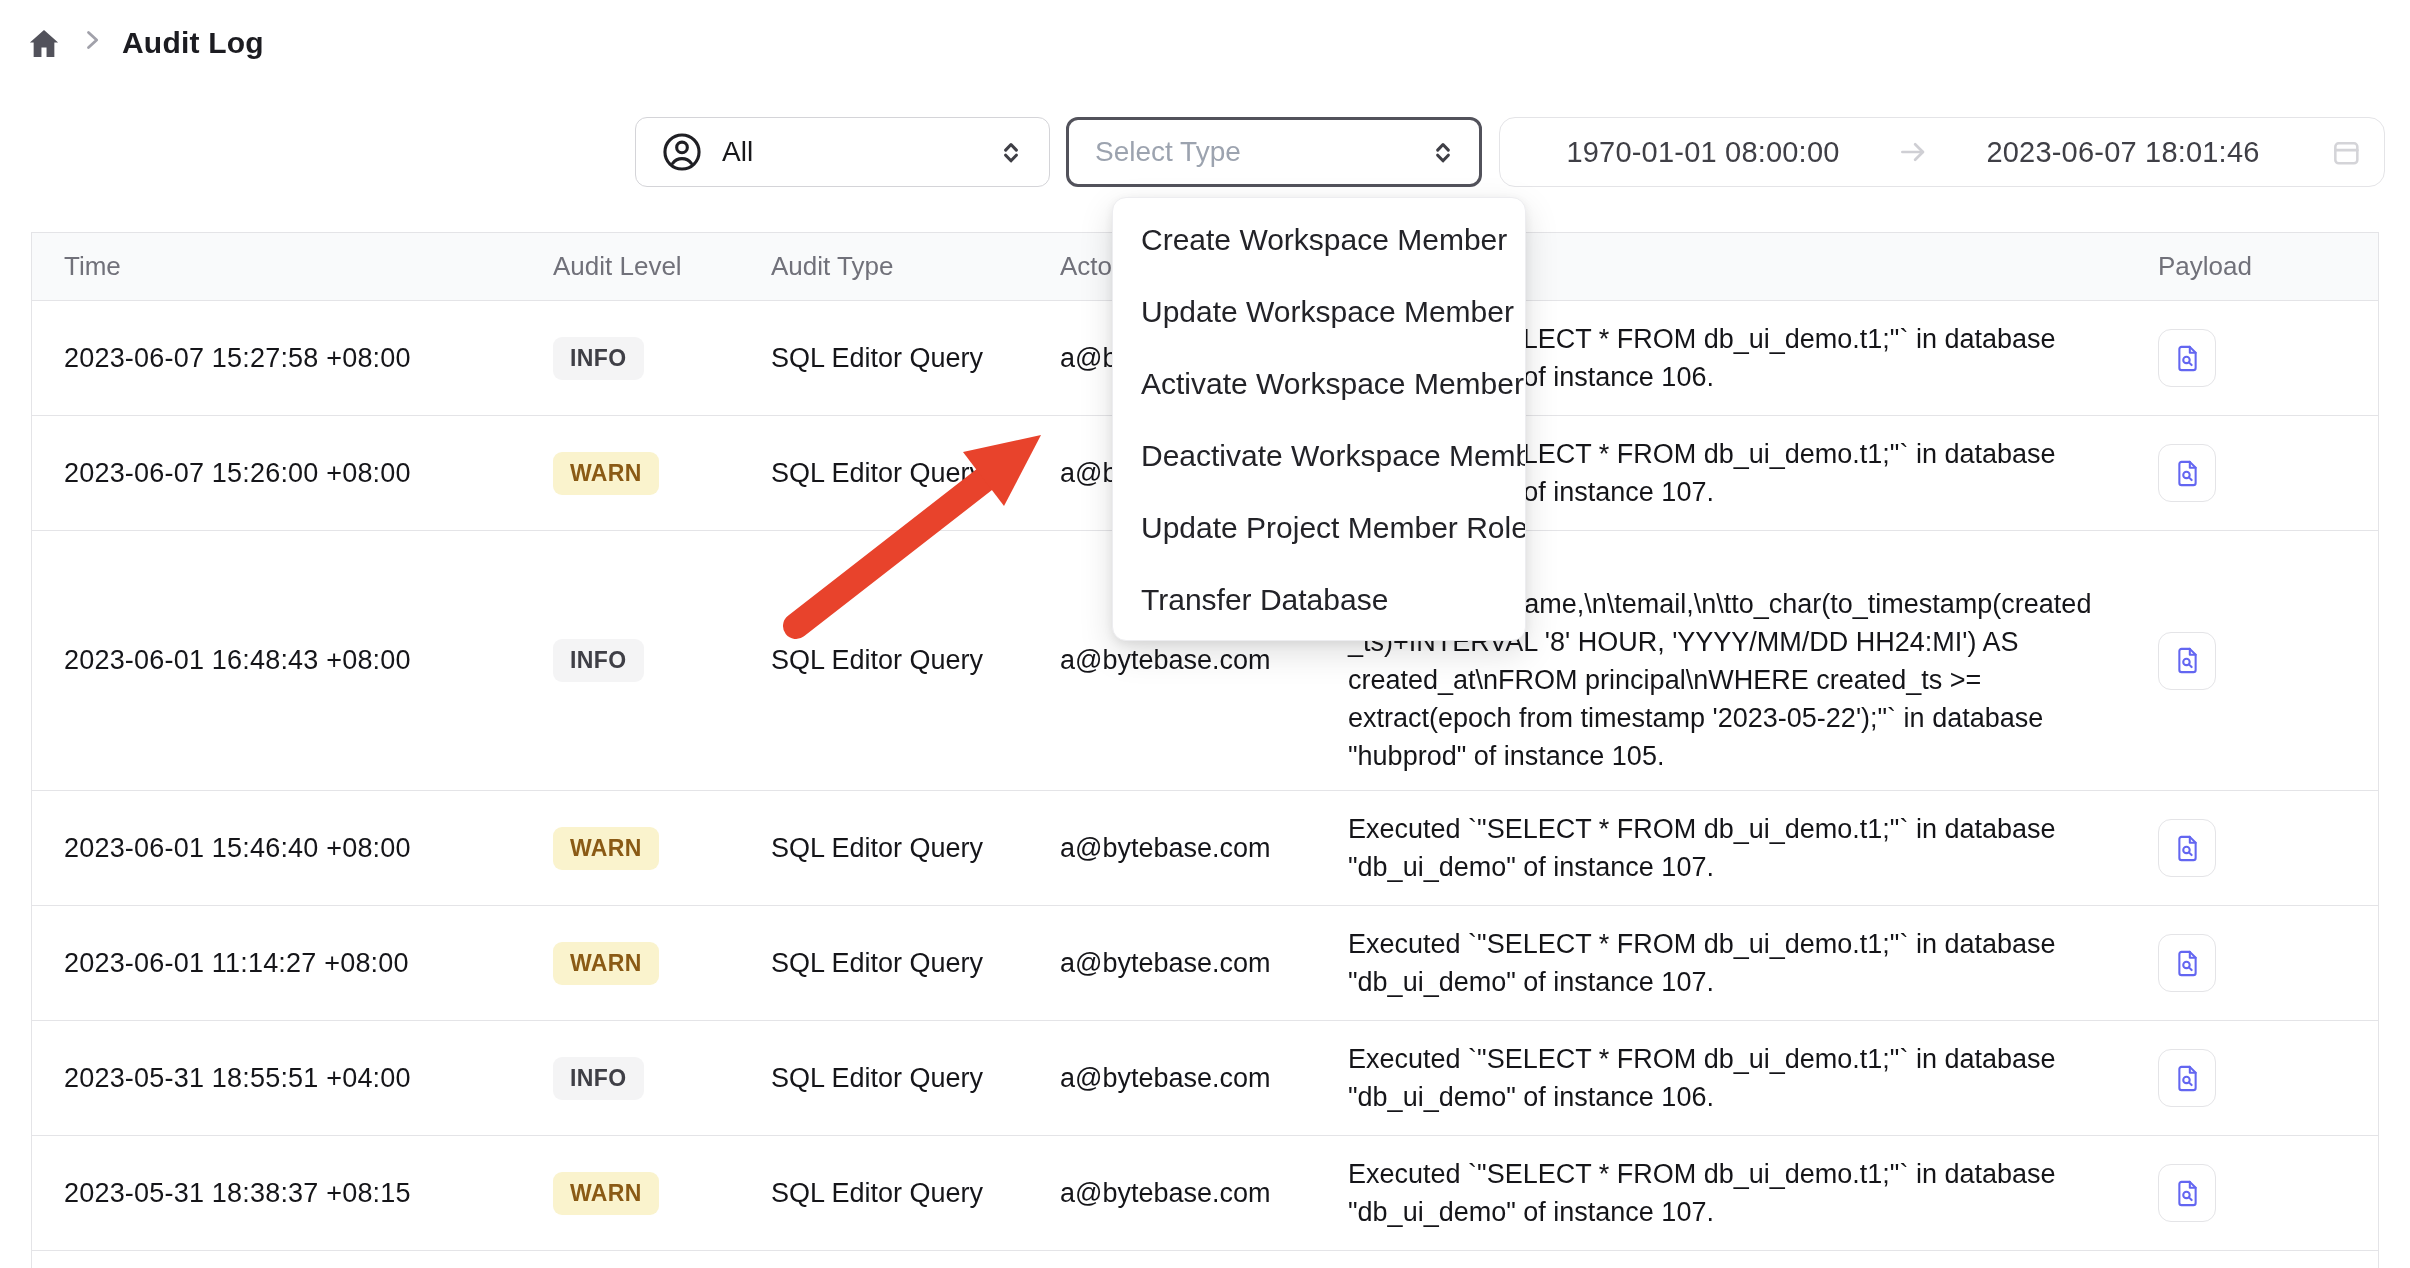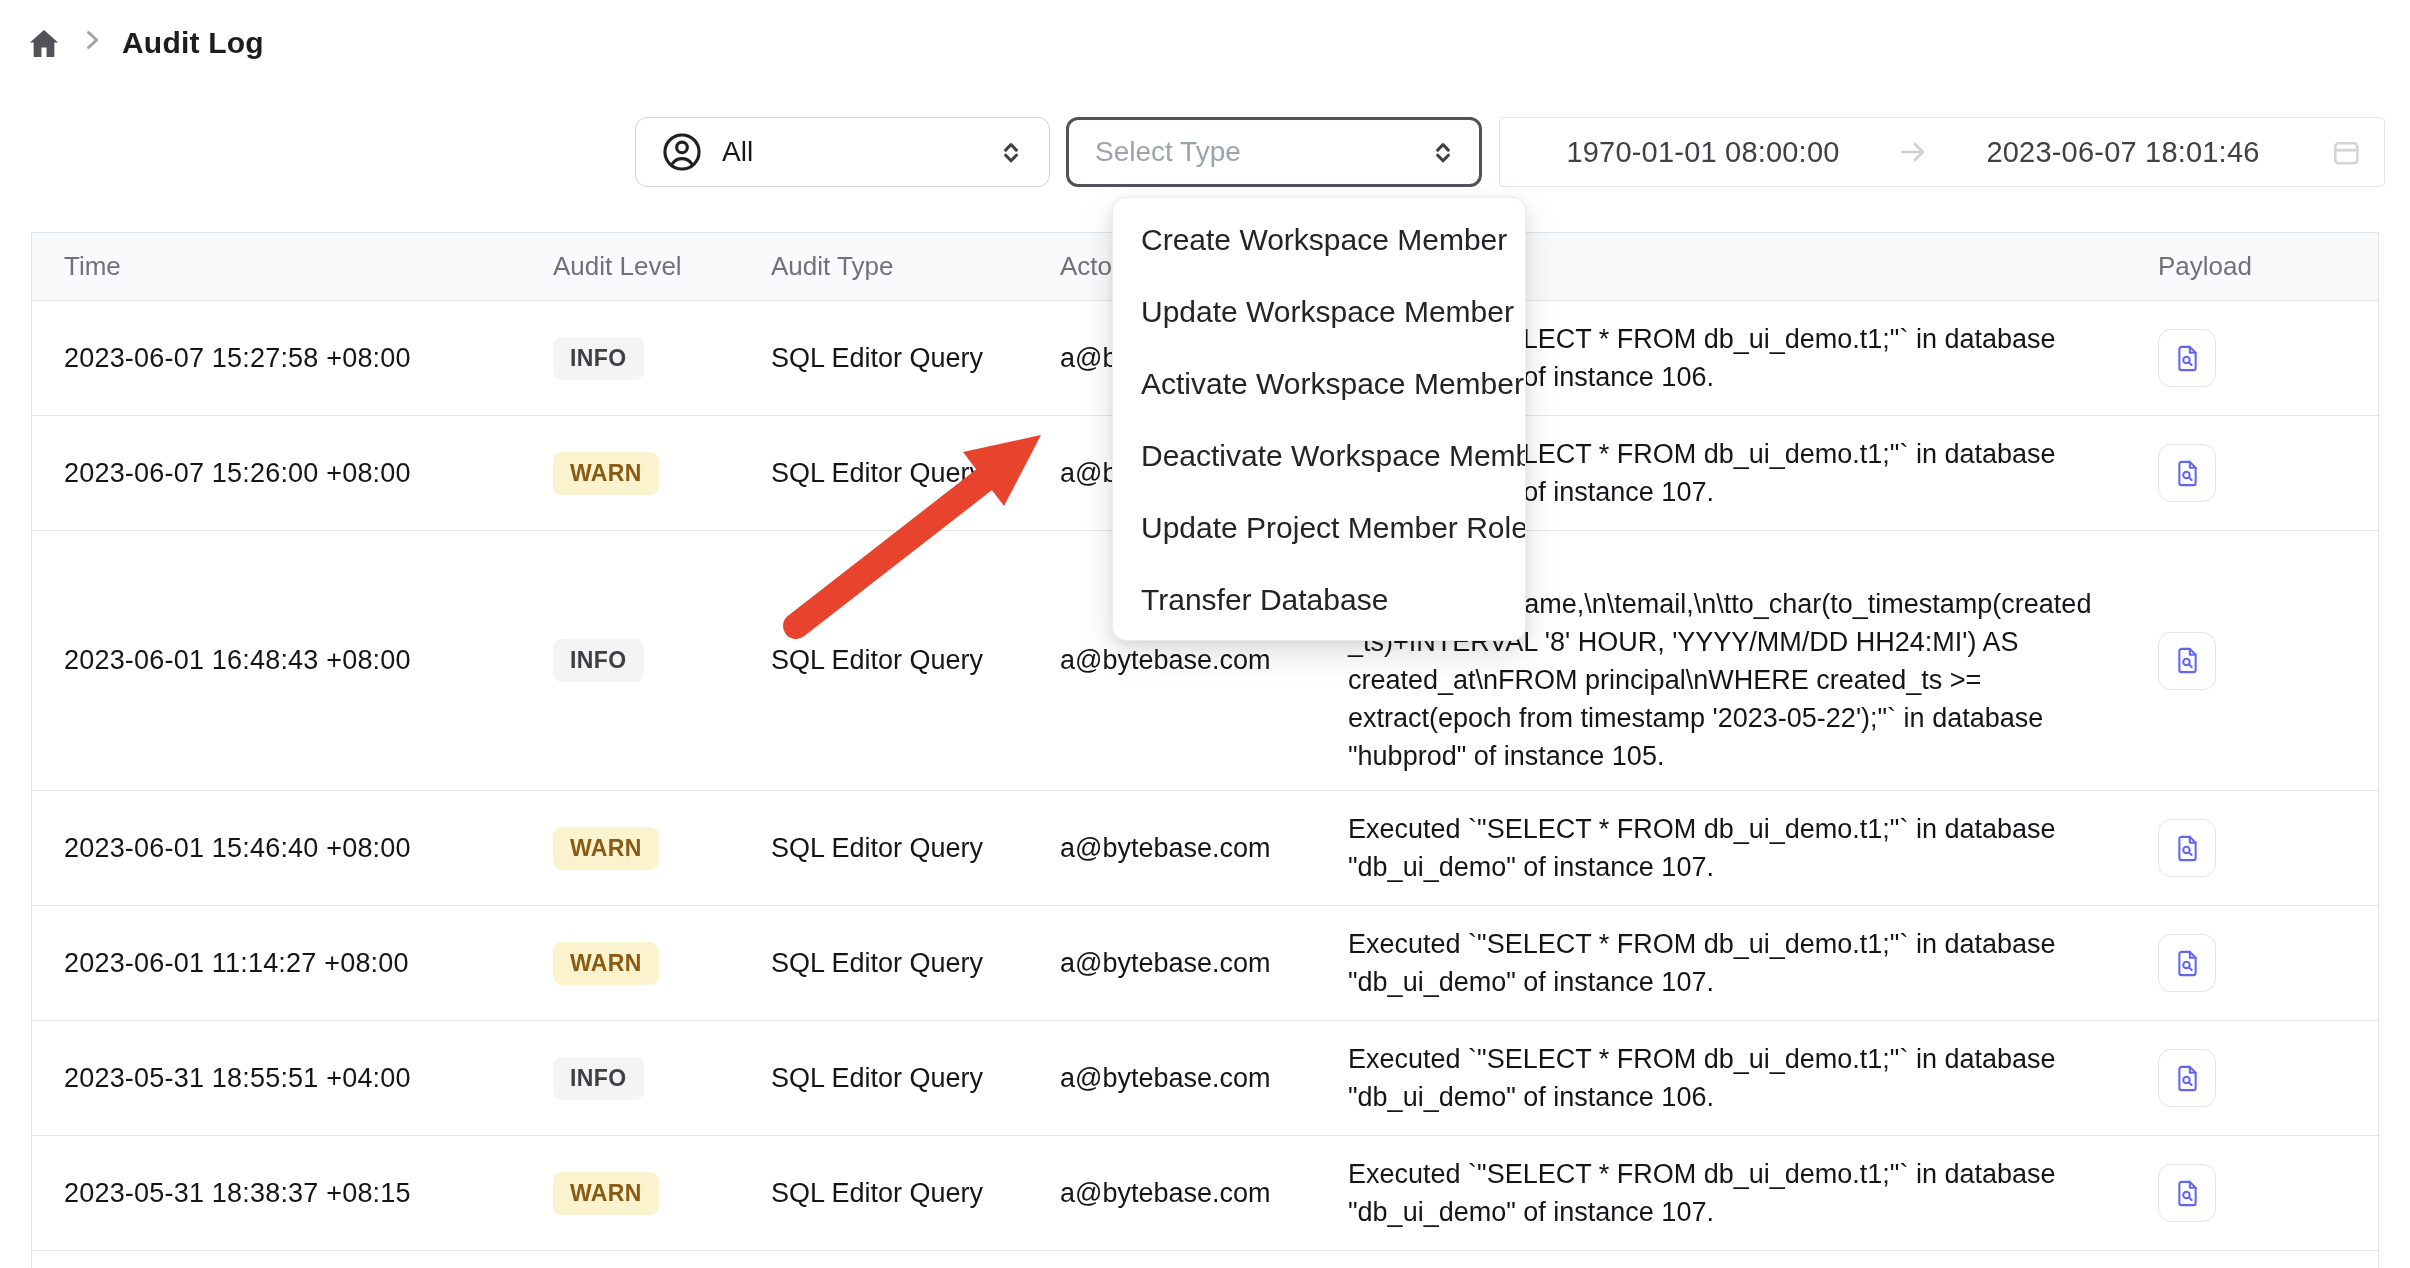--- a/index.html
+++ b/index.html
@@ -14,21 +14,21 @@
   .breadcrumb .title { font-size:30px; font-weight:700; color:#1c1c21; letter-spacing:.2px; }
 
   
   .select, .daterange { position:absolute; top:117px; height:70px; background:#fff; border-radius:12px; display:flex; align-items:center; }
   .actor-select { left:635px; width:415px; border:1px solid #d4d4d8; padding:0 22px 0 24px; cursor:pointer; }
   .actor-select .val { font-size:28px; color:#18181b; margin-left:18px; flex:1; }
   .type-select { left:1066px; width:416px; border:3px solid var(--focus-border,#52525b); padding:0 20px 0 26px; cursor:pointer; }
   .type-select .placeholder { font-size:28px; color:var(--placeholder,#9ca3af); flex:1; }
   .person-icon { width:44px; height:44px; color:#1f1f24; flex:none; }
   .updown-icon { width:32px; height:32px; color:#3f3f46; flex:none; }
-  .daterange { left:1499px; width:886px; border:1px solid var(--border,#e4e4e7); border-radius:4px; padding:0 22px 0 10px; cursor:pointer; }
+  .daterange { left:1499px; width:886px; border:1px solid var(--border,#e4e4e7); border-radius:16px; padding:0 22px 0 10px; cursor:pointer; }
   .daterange .date { font-size:29px; color:#3f3f46; flex:1; text-align:center; letter-spacing:.2px; }
   .range-arrow-icon { width:34px; height:34px; color:#cfcfd4; flex:none; }
   .calendar-icon { width:32px; height:32px; color:#d4d4d8; flex:none; margin-left:14px; }
 
   
   .audit-table { position:absolute; left:31px; top:232px; width:2348px; border:1px solid var(--border,#e4e4e7); border-bottom:none; background:#fff; }
   .thead, .trow { display:grid; grid-template-columns:489px 218px 289px 288px 810px 251px; align-items:center; }
   .thead { height:68px; background:var(--header-bg,#f9fafb); border-bottom:1px solid var(--border,#e4e4e7); }
   .th { font-size:26px; font-weight:500; color:var(--text-muted,#71717a); padding-left:32px; white-space:nowrap; overflow:hidden; }
   .trow { min-height:115px; border-bottom:1px solid var(--border,#e4e4e7); }

